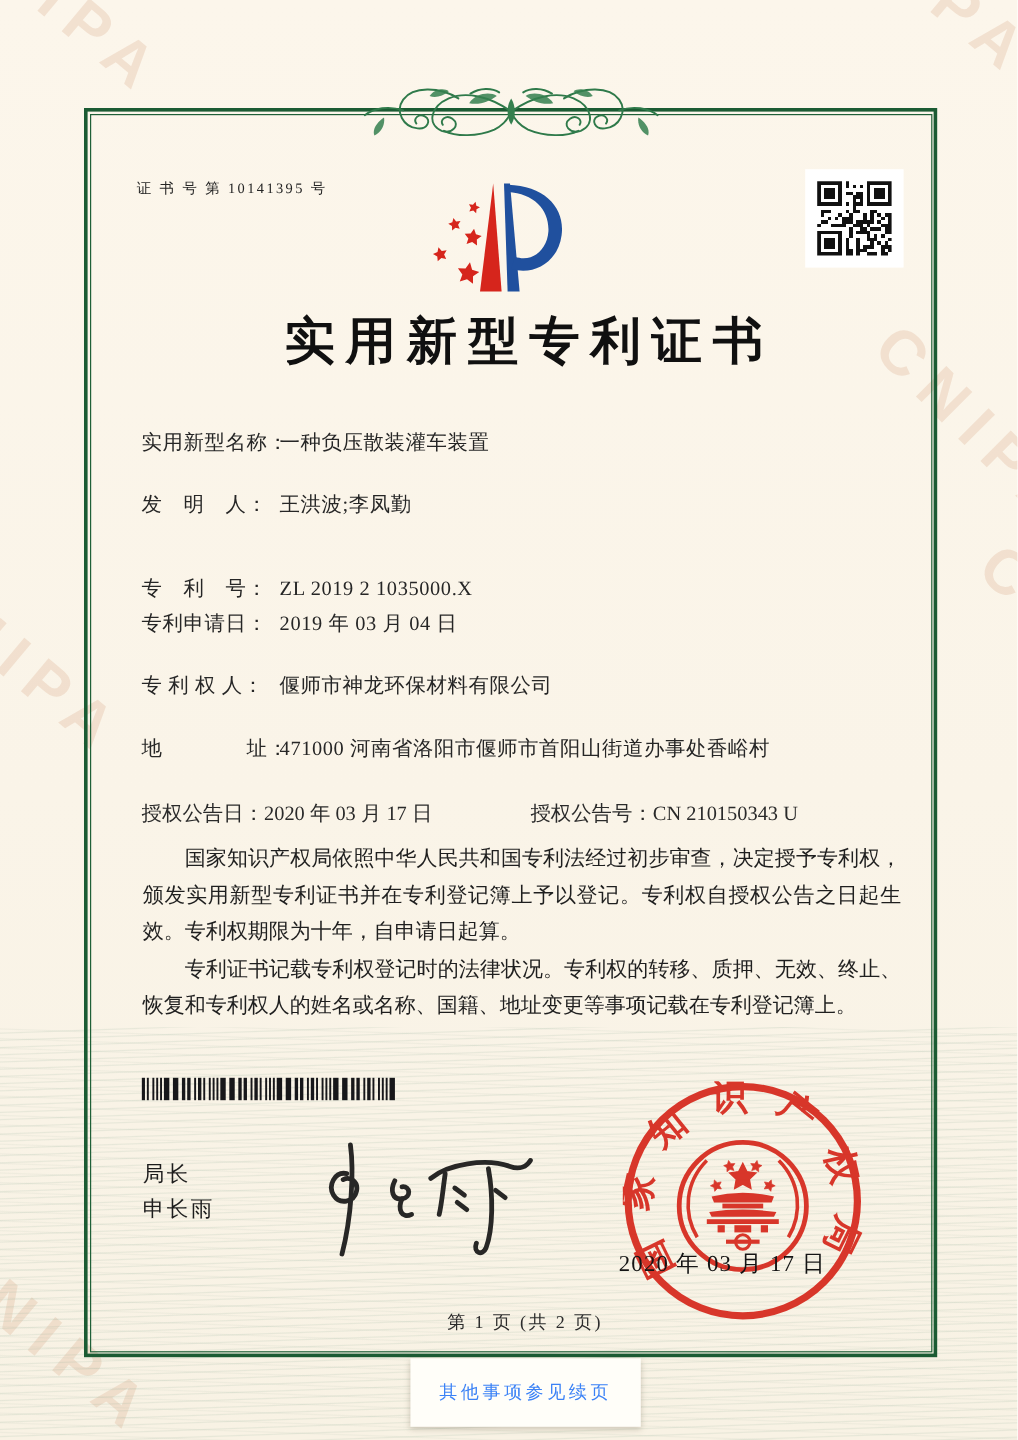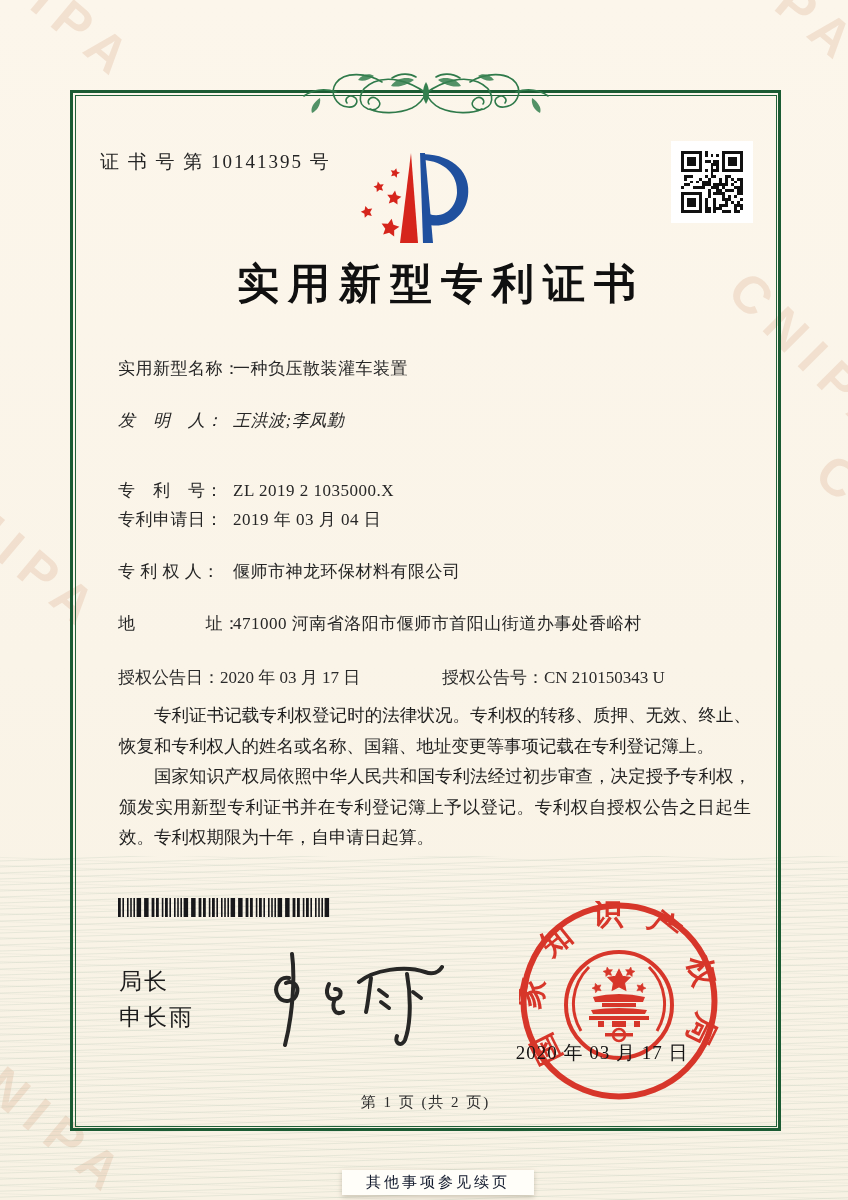--- a/index.html
+++ b/index.html
@@ -22,22 +22,22 @@
   }
   .frame{
     position:absolute;left:70px;top:90px;width:711px;height:1041px;z-index:1;
     border:3px solid #1b5b33;box-sizing:border-box;
   }
   .frame::after{
     content:"";position:absolute;inset:1.5px;border:1px solid #1f6038;
   }
   .ornament{position:absolute;left:296px;top:70px;z-index:2;}
   .certno{
-    position:absolute;left:100px;top:149px;z-index:2;
-    font-size:19px;letter-spacing:2px;color:#242424;
+    position:absolute;left:114px;top:149px;z-index:2;
+    font-size:12px;letter-spacing:2px;color:#242424;
   }
   .logo{position:absolute;left:324px;top:140px;z-index:2;}
   .qrpanel{
     position:absolute;left:671px;top:141px;width:82px;height:82px;background:#ffffff;z-index:2;
     display:flex;align-items:center;justify-content:center;
   }
   .title{
     position:absolute;left:17px;top:256px;width:848px;text-align:center;z-index:2;
     font-size:42px;font-weight:bold;letter-spacing:9px;color:#101010;
   }
@@ -45,38 +45,38 @@
   .frow{position:absolute;left:0;white-space:nowrap;line-height:24px;}
   .flabel{display:inline-block;width:115px;letter-spacing:0.5px;color:#262626;}
   .fvalue{letter-spacing:0.5px;color:#262626;}
   .grant-right{position:absolute;left:324px;top:0;white-space:nowrap;}
   .paras{
     position:absolute;left:119px;top:700px;width:632px;z-index:2;
     font-size:17.5px;line-height:30.5px;text-align:justify;color:#1f1f1f;
   }
   .paras p{margin:0;text-indent:2em;}
   .barcode{position:absolute;left:118px;top:898px;z-index:2;}
-  .director{position:absolute;left:119px;top:966px;z-index:2;font-size:23px;letter-spacing:2px;
+  .director{position:absolute;left:119px;top:966px;z-index:2;font-size:18px;letter-spacing:2px;
     font-family:"Liberation Sans","DejaVu Sans",sans-serif;color:#1c1c1c;}
   .director .name{margin-top:5px;}
   .sig{position:absolute;left:255px;top:948px;z-index:3;}
   .seal{position:absolute;left:519px;top:901px;z-index:2;}
   .sealtext{font-size:30px;font-weight:bold;letter-spacing:22px;fill:#d5271b;}
   .sealdate{
     position:absolute;left:502px;top:1040px;width:200px;text-align:center;z-index:3;
     font-size:19px;letter-spacing:1px;color:#141414;
   }
   .pagenum{
     position:absolute;left:70px;top:1093px;width:711px;text-align:center;z-index:2;
-    font-size:15px;letter-spacing:2px;color:#2c2c2c;
+    font-size:15px;letter-spacing:2px;color:#2c2c2c;padding-left:12px;
   }
   .contbox{
     position:absolute;left:342px;top:1132px;z-index:2;background:#fffef9;
-    padding:3px 24px;font-size:15px;letter-spacing:3px;color:#0f172a;
-    box-shadow:0 2px 5px rgba(120,110,90,0.35);white-space:nowrap;margin-top:38px;
+    padding:19px 24px;font-size:15px;letter-spacing:3px;color:#3b82f6;
+    box-shadow:0 2px 5px rgba(120,110,90,0.35);white-space:nowrap;
   }
 </style>
 </head>
 <body>
 
 <div class="page">
 
   <span class="wm" style="left:-62px;top:-30px;">CNIPA</span>
   <span class="wm" style="left:662px;top:-46px;">CNIPA</span>
   <span class="wm" style="left:706px;top:328px;transform:rotate(45deg);">CNIPA</span>
@@ -260,21 +260,21 @@
         <rect x="2" y="16" width="3" height="3" fill="#111"></rect>
       </svg>
   </div>
 
   <div class="title">实用新型专利证书</div>
 
   <div class="fields">
     <div class="frow" style="top:357px;">
       <span class="flabel">实用新型名称：</span><span class="fvalue">一种负压散装灌车装置</span>
     </div>
-    <div class="frow" style="top:409px;font-style:italic;">
+    <div class="frow" style="top:409px;">
       <span class="flabel">发　明　人：</span><span class="fvalue">王洪波;李凤勤</span>
     </div>
     <div class="frow" style="top:479px;">
       <span class="flabel">专　利　号：</span><span class="fvalue">ZL 2019 2 1035000.X</span>
     </div>
     <div class="frow" style="top:508px;">
       <span class="flabel">专利申请日：</span><span class="fvalue">2019 年 03 月 04 日</span>
     </div>
     <div class="frow" style="top:560px;">
       <span class="flabel">专 利 权 人：</span><span class="fvalue">偃师市神龙环保材料有限公司</span>
@@ -284,22 +284,22 @@
     </div>
     <div class="frow" style="top:666px;width:640px;">
       <span>授权公告日：</span><span>2020 年 03 月 17 日</span>
       <span class="grant-right">
         <span>授权公告号：</span><span>CN 210150343 U</span>
       </span>
     </div>
   </div>
 
   <div class="paras">
+    <p>国家知识产权局依照中华人民共和国专利法经过初步审查，决定授予专利权，颁发实用新型专利证书并在专利登记簿上予以登记。专利权自授权公告之日起生效。专利权期限为十年，自申请日起算。</p>
     <p>专利证书记载专利权登记时的法律状况。专利权的转移、质押、无效、终止、恢复和专利权人的姓名或名称、国籍、地址变更等事项记载在专利登记簿上。</p>
-    <p>国家知识产权局依照中华人民共和国专利法经过初步审查，决定授予专利权，颁发实用新型专利证书并在专利登记簿上予以登记。专利权自授权公告之日起生效。专利权期限为十年，自申请日起算。</p>
   </div>
 
   <svg class="barcode" id="barcode-svg" width="216" height="19" viewBox="0 0 216 19">
       <rect x="0" y="0" width="2.8" height="19" fill="#17171a"></rect>
       <rect x="4.4" y="0" width="1.6" height="19" fill="#17171a"></rect>
       <rect x="9" y="0" width="1.6" height="19" fill="#17171a"></rect>
       <rect x="12.2" y="0" width="1.6" height="19" fill="#17171a"></rect>
       <rect x="15.399999999999999" y="0" width="1.6" height="19" fill="#17171a"></rect>
       <rect x="18.599999999999998" y="0" width="4.5" height="19" fill="#17171a"></rect>
       <rect x="26.099999999999998" y="0" width="4.5" height="19" fill="#17171a"></rect>

